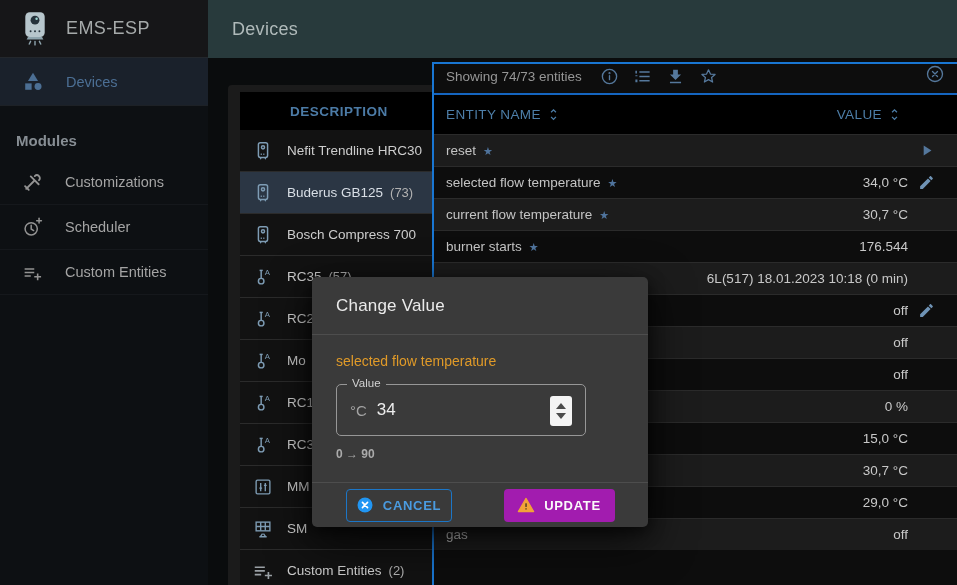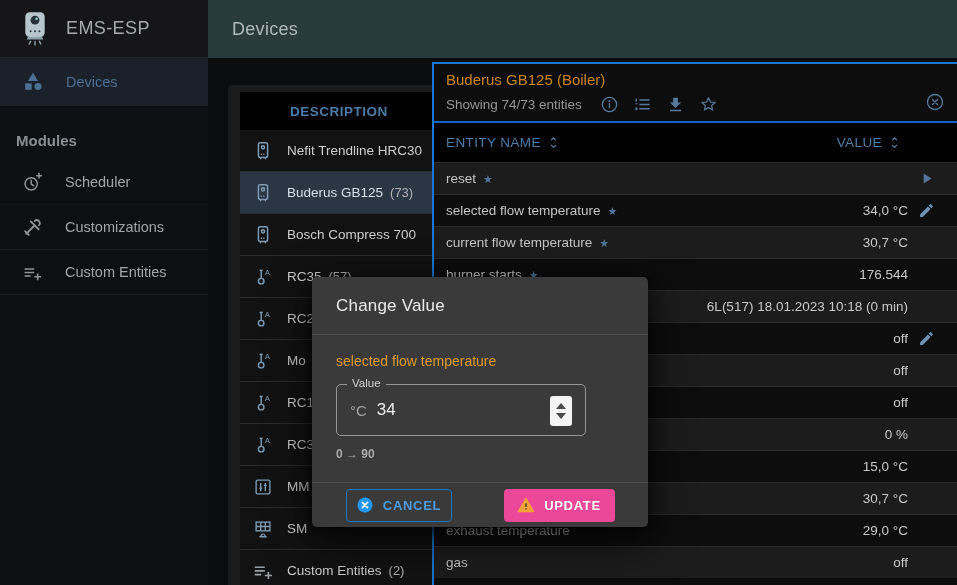--- a/index.html
+++ b/index.html
@@ -88,21 +88,21 @@
           border-bottom:6px solid #4b4b4b;}
   .tri-down{width:0;height:0;border-left:5px solid transparent;border-right:5px solid transparent;
             border-top:6px solid #4b4b4b;margin-top:4px;}
   .m-range{margin-top:11px;font-size:12px;font-weight:bold;color:#ababab;}
   .m-footer{position:absolute;bottom:0;left:0;right:0;height:45px;border-top:1px solid #4d4d4d;
             display:flex;align-items:center;justify-content:center;gap:8px;padding:0 11px;}
   .btn{height:33px;border-radius:4px;display:flex;align-items:center;justify-content:center;gap:9px;
        font-size:13px;font-weight:bold;letter-spacing:.7px;cursor:pointer;
        font-family:"Liberation Sans",sans-serif;}
   .btn-cancel{width:106px;background:transparent;border:1px solid #1c76c7;color:#4a9be0;}
-  .btn-update{width:111px;background:#ec4899;border:none;color:#fafafa;margin-left:44px;}
+  .btn-update{width:111px;background:#a21caf;border:none;color:#fafafa;margin-left:44px;}
   .bicon{width:18px;height:18px;flex:0 0 18px;}
 </style>
 </head>
 <body>
 
 <div id="stage">
 
   <div id="sidebar">
     <div class="logo-strip">
       <span>
@@ -128,42 +128,42 @@
             <circle cx="17.5" cy="17" r="3.8"></circle>
           </svg>
       </span>
       <span>Devices</span>
     </div>
 
     <div class="section-label">Modules</div>
 
     <div class="mod-item">
       <span class="nicon">
+        <svg viewBox="0 0 24 24" fill="none" stroke="currentColor" stroke-width="2.1" stroke-linecap="round">
+          <path d="M4.8 19.2 14 10"></path>
+            <path d="M10 5l9 9"></path>
+            <path d="M3.5 16.2l4.2 4.2"></path>
+            <path d="M14.6 4.6a3.2 3.2 0 0 1 4.8 4.8"></path>
+        </svg>
+      </span>
+      <span>Customizations</span>
+    </div>
+    <div class="mod-item">
+      <span class="nicon">
         <svg viewBox="0 0 24 24" fill="none" stroke="currentColor" stroke-width="1.7" stroke-linecap="round">
           <circle cx="10.5" cy="13.5" r="7"></circle>
             <path d="M10.5 9.5v4.2l2.8 1.8"></path>
             <path d="M16.8 4.2h5.4"></path>
             <path d="M19.5 1.5v5.4"></path>
         </svg>
       </span>
       <span>Scheduler</span>
     </div>
     <div class="mod-item">
       <span class="nicon">
-        <svg viewBox="0 0 24 24" fill="none" stroke="currentColor" stroke-width="2.1" stroke-linecap="round">
-          <path d="M4.8 19.2 14 10"></path>
-            <path d="M10 5l9 9"></path>
-            <path d="M3.5 16.2l4.2 4.2"></path>
-            <path d="M14.6 4.6a3.2 3.2 0 0 1 4.8 4.8"></path>
-        </svg>
-      </span>
-      <span>Customizations</span>
-    </div>
-    <div class="mod-item">
-      <span class="nicon">
         <svg viewBox="0 0 24 24" fill="currentColor">
             <path d="M3 7h11v1.8H3zM3 11h11v1.8H3zM3 15h7v1.8H3zM17 13v3h-3v1.8h3v3h1.8v-3h3V16h-3v-3z"></path>
           </svg>
       </span>
       <span>Custom Entities</span>
     </div>
   </div>
 
   <div id="topbar">
     <div class="tb-title">Devices</div>
@@ -297,21 +297,20 @@
               <path d="M3 7h11v1.8H3zM3 11h11v1.8H3zM3 15h7v1.8H3zM17 13v3h-3v1.8h3v3h1.8v-3h3V16h-3v-3z"></path>
             </svg>
           </span>
         <span class="dlabel">Custom Entities</span>
         <span class="dcount">(2)</span>
       </div>
     </div>
   </div>
 
   <div id="entity-panel">
-    <div class="ep-title">Buderus GB125 (Boiler)</div>
 
     <div class="ep-showing">
       <span class="show-text">Showing 74/73 entities</span>
       <span class="ep-icons">
         <span class="hicon">
             <svg viewBox="0 0 24 24" fill="none" stroke="currentColor" stroke-width="1.7">
               <circle cx="12" cy="12" r="9"></circle>
               <path d="M12 11v5" stroke-linecap="round"></path>
               <circle cx="12" cy="7.8" r="0.5" fill="currentColor"></circle>
             </svg>

